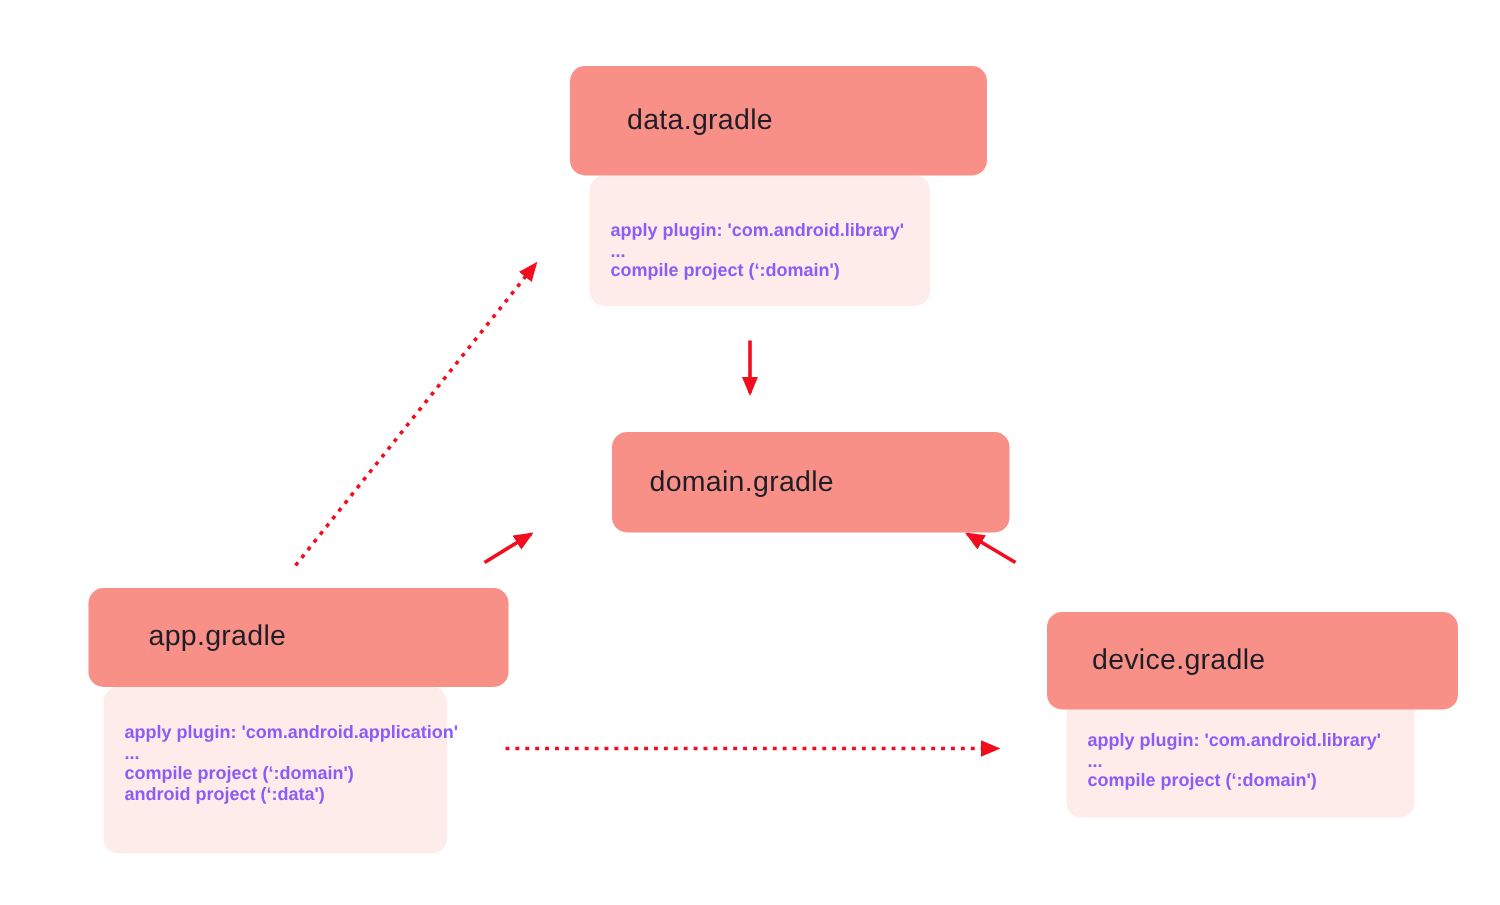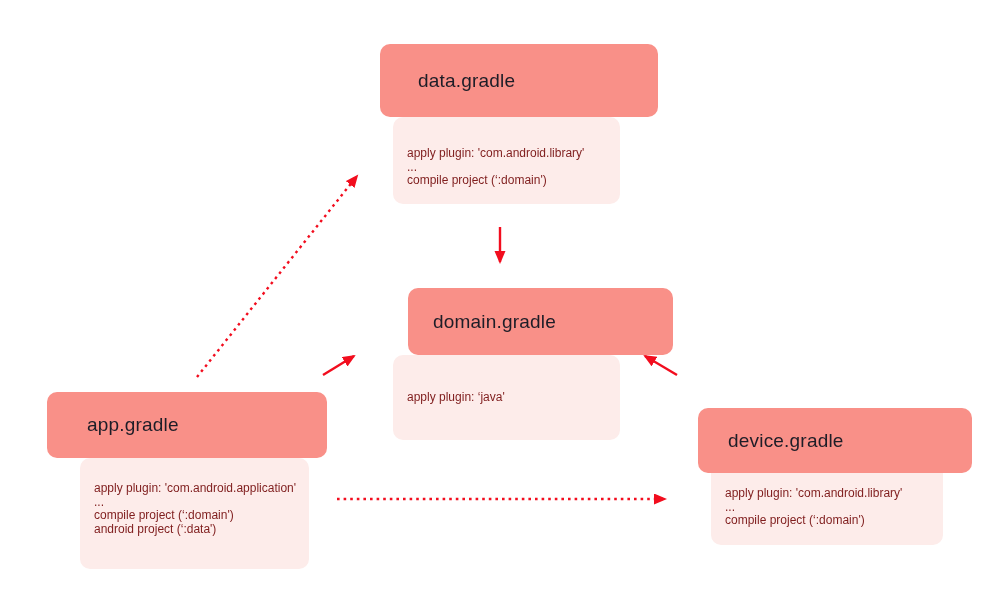--- a/index.html
+++ b/index.html
@@ -32,36 +32,37 @@
     font-size: 19px;
     font-weight: 400;
     color: #1d1d27;
     letter-spacing: 0.2px;
   }
   .node-body {
     position: absolute;
     border-radius: 10px;
     z-index: 1;
     box-sizing: border-box;
-    color: #7f1d1d;
+    color: #8b5cf6;
+    font-weight: bold;
   }
   .code-line {
     font-size: 12px;
     line-height: 13.5px;
     white-space: pre;
   }
   
   .hdr-data  { left: 380px; top: 44px;  width: 240px; height: 73px; padding-left: 38px; }
   .bod-data  { left: 393px; top: 117px; width: 227px; height: 87px; padding: 30px 8px 0 14px; }
   
   .hdr-domain{ left: 380px; top: 288px; width: 240px; height: 67px; padding-left: 25px; }
   .bod-domain{ left: 393px; top: 355px; width: 227px; height: 85px; padding: 36px 8px 0 14px; }
   
-  .hdr-app   { left: 47px;  top: 392px; width: 240px; height: 66px; padding-left: 40px; }
-  .bod-app   { left: 80px;  top: 458px; width: 229px; height: 111px; padding: 24px 1px 0 14px; }
+  .hdr-app   { left: 59px;  top: 392px; width: 240px; height: 66px; padding-left: 40px; }
+  .bod-app   { left: 69px;  top: 458px; width: 229px; height: 111px; padding: 24px 1px 0 14px; }
   
   .hdr-device{ left: 698px; top: 392px; width: 244px; height: 65px; padding-left: 30px; }
   .bod-device{ left: 711px; top: 457px; width: 232px; height: 88px; padding: 30px 8px 0 14px; }
 </style>
 </head>
 <body>
 
 <div class="canvas">
 
   <svg id="edge-layer" viewBox="0 0 1000 603" xmlns="http://www.w3.org/2000/svg">
@@ -84,23 +85,20 @@
   </div>
   <div class="node-body bod-data" style="background: rgb(253, 236, 234);">
     <div class="code-line">apply plugin: 'com.android.library'</div>
     <div class="code-line">...</div>
     <div class="code-line">compile project (‘:domain')</div>
   </div>
 
   <div class="node-header hdr-domain" style="background: rgb(249, 144, 136); margin-left: 28px;">
     <span class="node-title">domain.gradle</span>
   </div>
-  <div class="node-body bod-domain" style="background: rgb(253, 236, 234);">
-    <div class="code-line">apply plugin: ‘java'</div>
-  </div>
 
   <div class="node-header hdr-app" style="background: rgb(249, 144, 136);">
     <span class="node-title">app.gradle</span>
   </div>
   <div class="node-body bod-app" style="background: rgb(253, 236, 234);">
     <div class="code-line">apply plugin: 'com.android.application'</div>
     <div class="code-line">...</div>
     <div class="code-line">compile project (‘:domain')</div>
     <div class="code-line">android project (‘:data')</div>
   </div>

